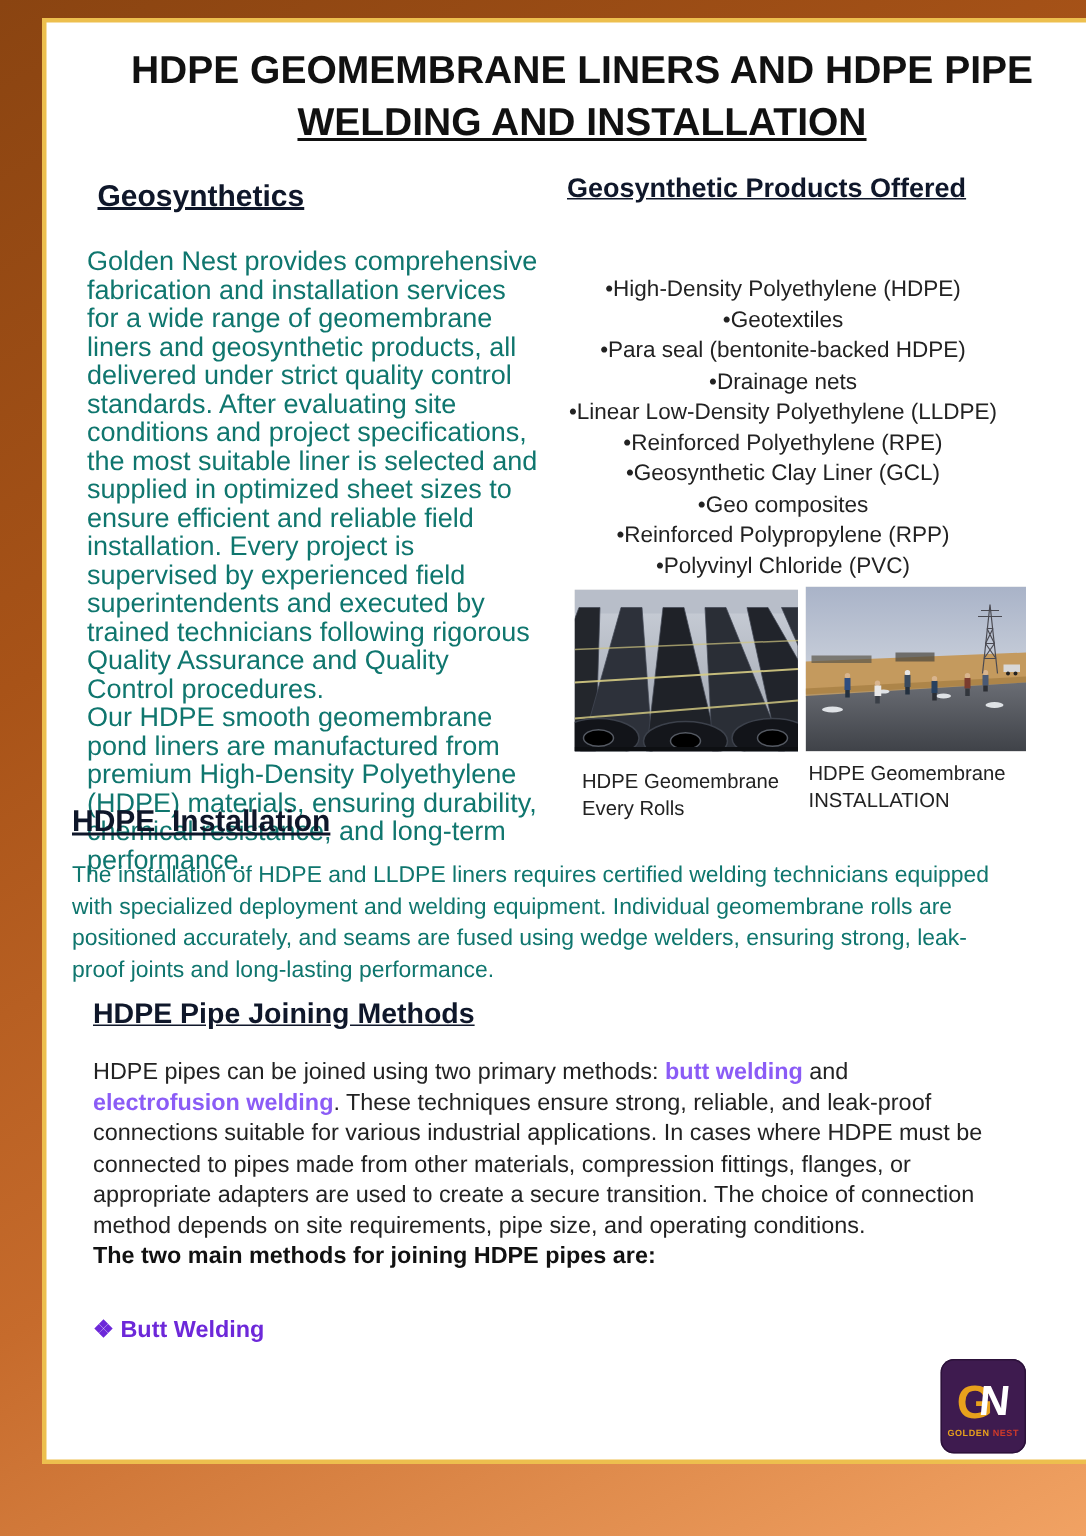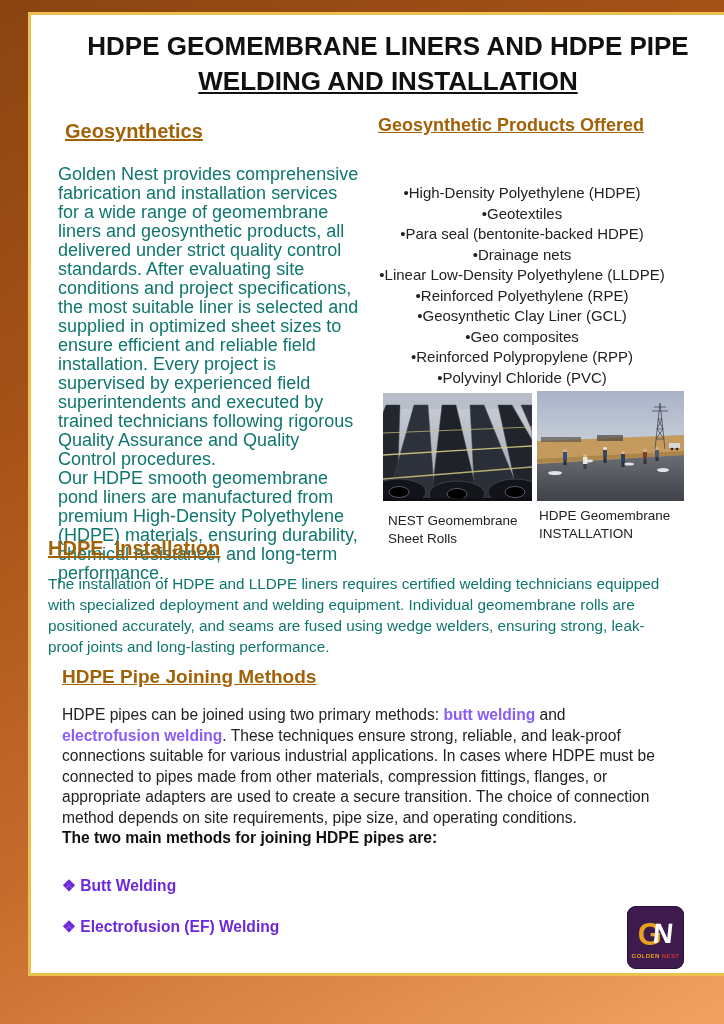--- a/index.html
+++ b/index.html
@@ -14,21 +14,21 @@
   .page{
     position:absolute;left:28px;top:12px;width:720px;height:964px;
     background:#ffffff;border:3px solid #edbf4e;box-sizing:border-box;
   }
   .abs{position:absolute;}
   .title{
     left:0;top:14px;width:100%;text-align:center;
     font-weight:bold;font-size:26px;line-height:35px;color:#111;
   }
   .title .underlined{text-decoration:underline;}
-  .h-underline{text-decoration:underline;font-weight:bold;color:#a16207;}
+  .h-underline{text-decoration:underline;font-weight:bold;color:#0f172a;}
   .geo-heading{left:34px;top:105px;font-size:20px;}
   .geo-body{
     left:27px;top:150px;width:302px;font-size:18px;line-height:19px;color:#0f766e;
   }
   .prod-heading{left:347px;top:92px;width:300px;font-size:18px;line-height:37px;}
   .prod-list{left:347px;top:168px;width:288px;font-size:15px;line-height:20.5px;color:#222;text-align:center;}
   .photo{background:#eee;overflow:hidden;}
   .photo1{left:352px;top:378px;width:149px;height:108px;}
   .photo2{left:506px;top:376px;width:147px;height:110px;}
   .caption{font-size:13.5px;line-height:18px;color:#222;}
@@ -182,35 +182,34 @@
         <path d="M119,48 L126,38 M127,48 L120,38 M120,38 L125,28 M126,38 L121,28"></path>
       </g>
       <g>
         <rect x="132" y="52" width="11" height="5" fill="#d8d8d8"></rect>
         <circle cx="135" cy="58" r="1.3" fill="#222"></circle>
           <circle cx="140" cy="58" r="1.3" fill="#222"></circle>
       </g>
     </svg>
   </div>
 
-  <div class="abs caption caption1">NEST Geomembrane Sheet Rolls</div>
+  <div class="abs caption caption1">HDPE Geomembrane Every Rolls</div>
   <div class="abs caption caption2">HDPE Geomembrane INSTALLATION</div>
 
   <div class="abs install-heading h-underline">HDPE  Installation</div>
   <div class="abs install-body">The installation of HDPE and LLDPE liners requires certified welding technicians equipped with specialized deployment and welding equipment. Individual geomembrane rolls are positioned accurately, and seams are fused using wedge welders, ensuring strong, leak-proof joints and long-lasting performance.</div>
 
   <div class="abs pipe-heading h-underline">HDPE Pipe Joining Methods</div>
   <div class="abs pipe-body">
     <span>HDPE pipes can be joined using two primary methods: </span><b>butt welding</b><span> and </span><b>electrofusion welding</b><span>. These techniques ensure strong, reliable, and leak-proof connections suitable for various industrial applications. In cases where HDPE must be connected to pipes made from other materials, compression fittings, flanges, or appropriate adapters are used to create a secure transition. The choice of connection method depends on site requirements, pipe size, and operating conditions.</span>
     <div class="bold-line">The two main methods for joining HDPE pipes are:</div>
   </div>
 
   <div class="abs methods">
       <div class="method-item">❖ Butt Welding</div>
-      <div class="method-item">❖ Electrofusion (EF) Welding</div>
     </div>
 
   <div class="abs logo">
     <div class="logo-letters">
       <span class="logo-g">G</span>
       <span class="logo-n">N</span>
     </div>
     <div class="logo-name">
       <span class="gold">GOLDEN</span>
       <span class="red">NEST</span>

